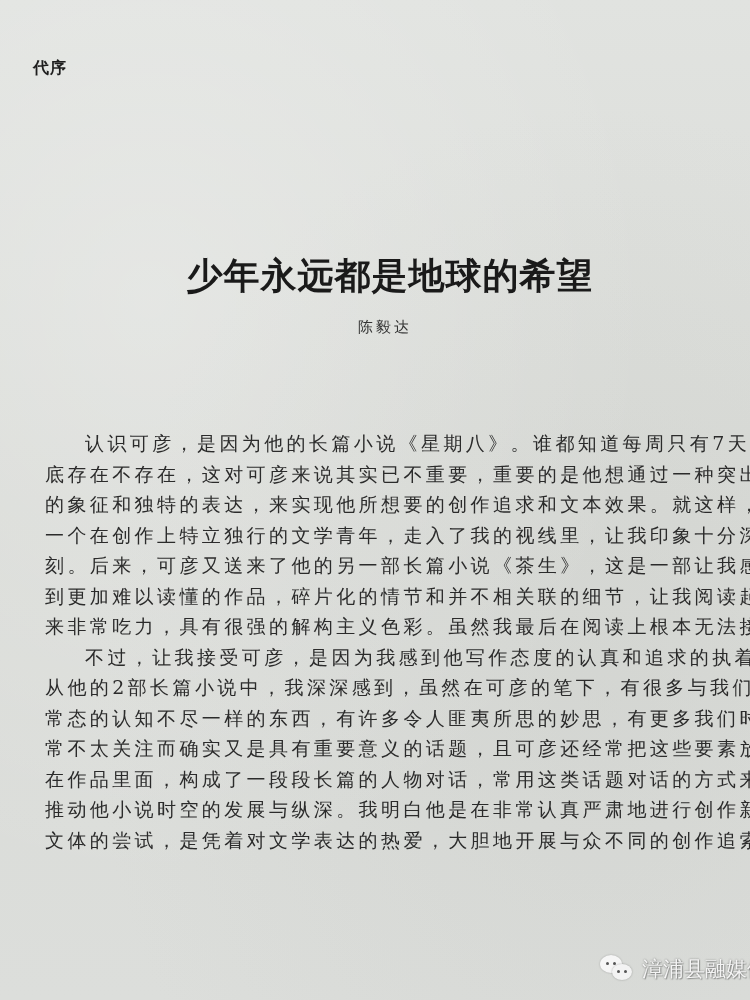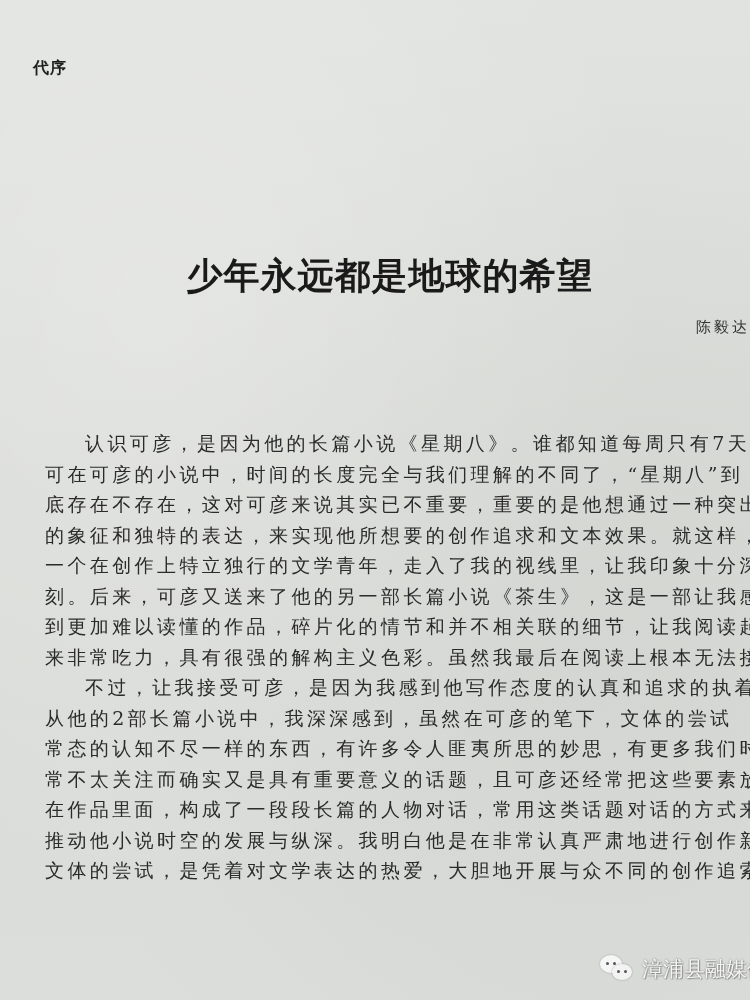--- a/index.html
+++ b/index.html
@@ -47,21 +47,21 @@
       color: #1a1a1a;
       padding-left: 30px;
       box-sizing: border-box;
       margin-top: 27px;
     }
     .author {
       position: absolute;
       left: 0;
       width: 750px;
       top: 318px;
-      text-align: right;
+      text-align: center;
       font-size: 15px;
       letter-spacing: 3px;
       color: #333;
       padding-left: 20px;
       box-sizing: border-box;
     }
     .body-text {
       position: absolute;
       left: 45px;
       top: 428px;
@@ -125,29 +125,28 @@
 </head>
 <body>
 
 <div class="page">
   <div class="section-label">代序</div>
   <div class="title">少年永远都是地球的希望</div>
   <div class="author">陈毅达</div>
 
   <div class="body-text">
     <div class="line indent">认识可彦，是因为他的长篇小说《星期八》。谁都知道每周只有7天，</div>
-    <div class="line">可在可彦的小说中，时间的长度完全与我们理解的不同了，“星期八”到</div>
     <div class="line">底存在不存在，这对可彦来说其实已不重要，重要的是他想通过一种突出</div>
     <div class="line">的象征和独特的表达，来实现他所想要的创作追求和文本效果。就这样，</div>
     <div class="line">一个在创作上特立独行的文学青年，走入了我的视线里，让我印象十分深</div>
     <div class="line">刻。后来，可彦又送来了他的另一部长篇小说《茶生》，这是一部让我感</div>
     <div class="line">到更加难以读懂的作品，碎片化的情节和并不相关联的细节，让我阅读起</div>
     <div class="line">来非常吃力，具有很强的解构主义色彩。虽然我最后在阅读上根本无法接</div>
     <div class="line indent">不过，让我接受可彦，是因为我感到他写作态度的认真和追求的执着。</div>
-    <div class="line">从他的2部长篇小说中，我深深感到，虽然在可彦的笔下，文体的尝试</div>
+    <div class="line">从他的2部长篇小说中，我深深感到，虽然在可彦的笔下，有很多与我们</div>
     <div class="line">常态的认知不尽一样的东西，有许多令人匪夷所思的妙思，有更多我们时</div>
     <div class="line">常不太关注而确实又是具有重要意义的话题，且可彦还经常把这些要素放</div>
     <div class="line">在作品里面，构成了一段段长篇的人物对话，常用这类话题对话的方式来</div>
     <div class="line">推动他小说时空的发展与纵深。我明白他是在非常认真严肃地进行创作新</div>
     <div class="line">文体的尝试，是凭着对文学表达的热爱，大胆地开展与众不同的创作追索。</div>
   </div>
 
   <div class="watermark">
     <div class="wm-icon">
       <div class="wm-bubble1"></div>

